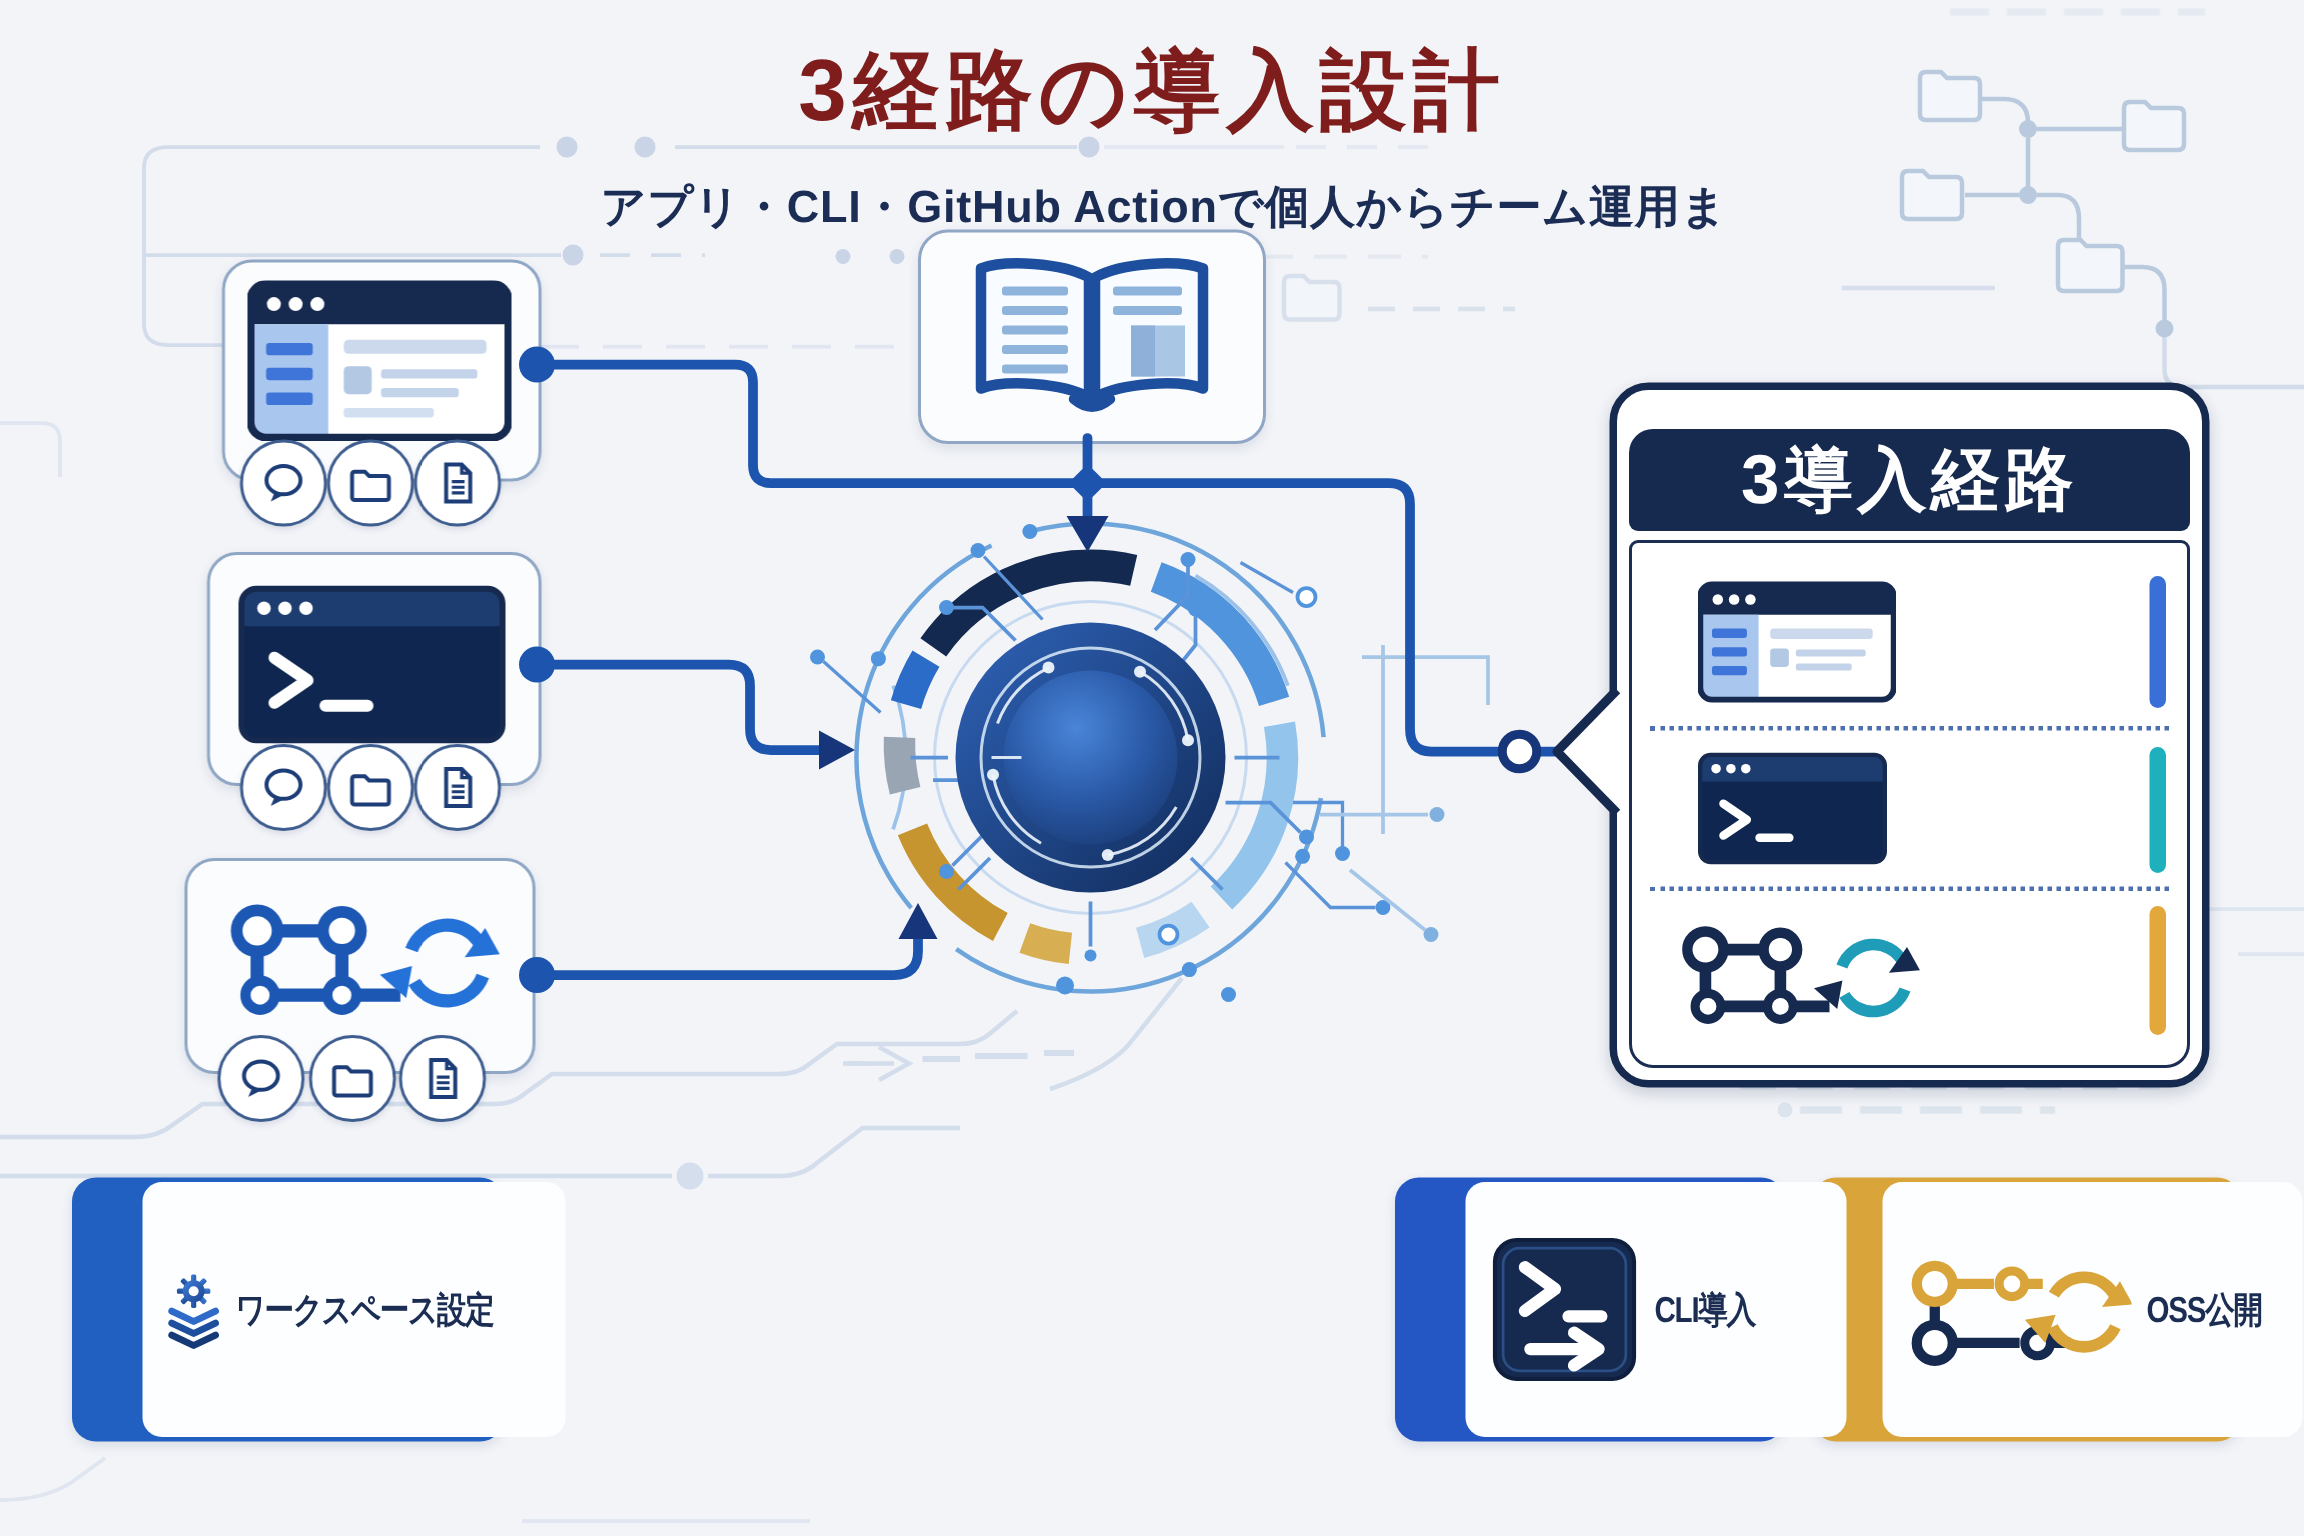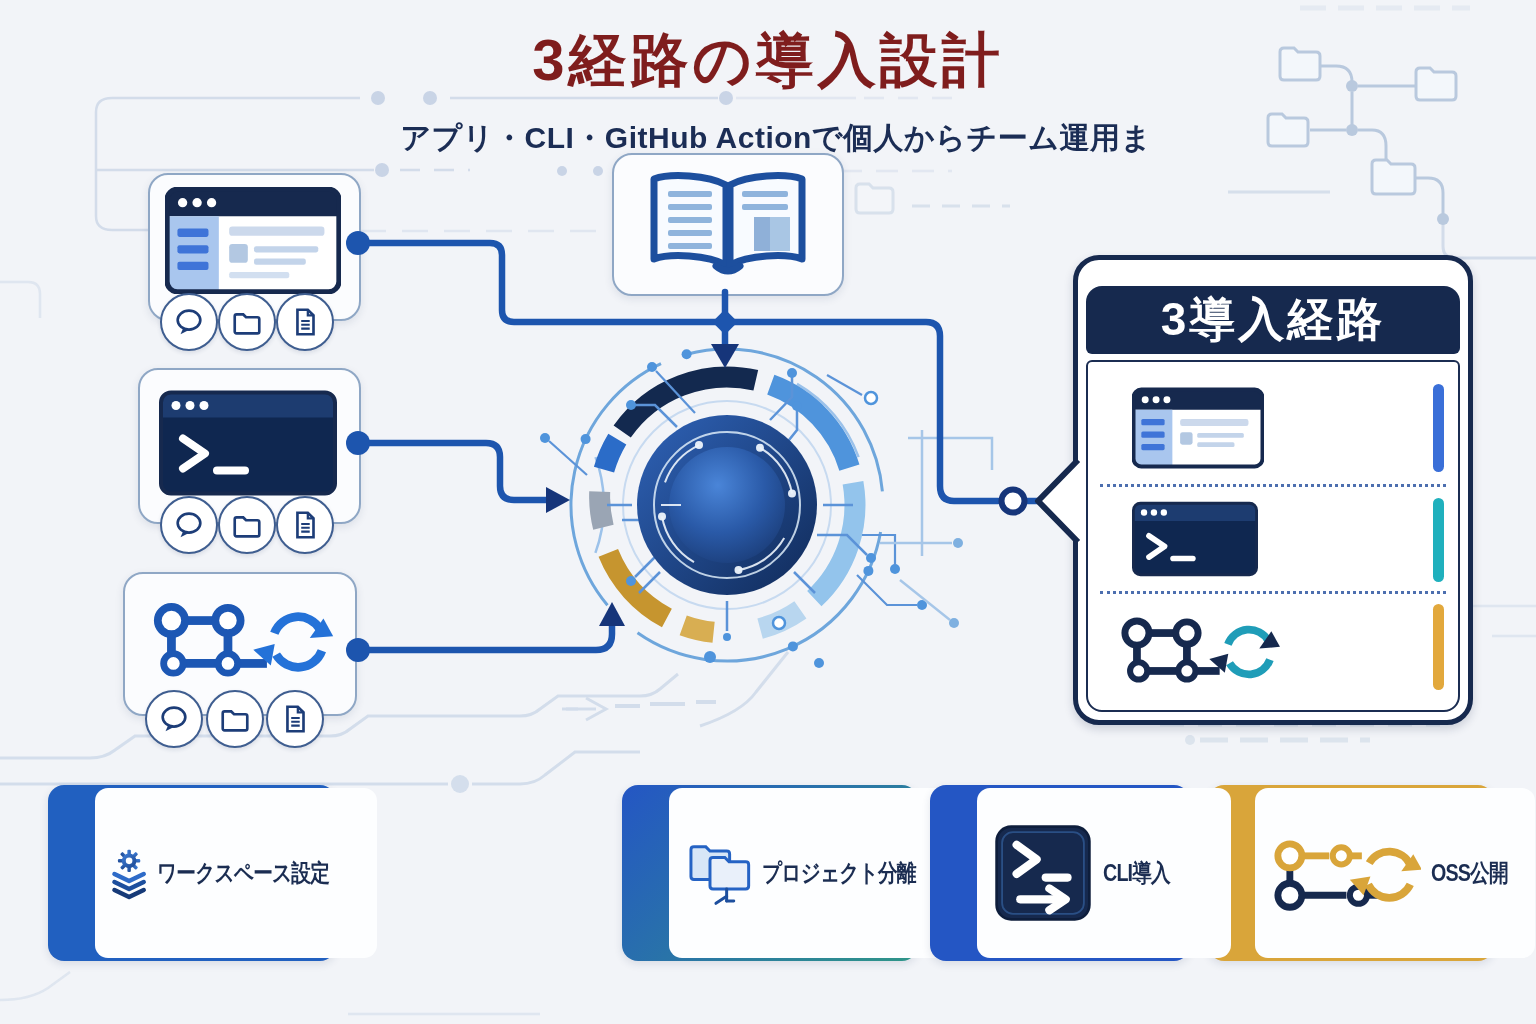--- a/index.html
+++ b/index.html
@@ -465,34 +465,20 @@
           <path d="M10,78 L52,98 L94,78" stroke="#2e6bc8"></path>
           <path d="M10,101 L52,121 L94,101" stroke="#1d4f9e"></path>
           <path d="M10,124 L52,144 L94,124" stroke="#163a78"></path>
         </g>
       </svg>
       <div class="feature-label">ワークスペース設定</div>
     </div>
   </div>
 
 
-  <div class="feature-card fc-grad" style="left:622px;width:290px;">
-    <div class="feature-inner">
-      <svg width="100" height="110" viewBox="0 0 112 122">
-        <path d="M10,22 q0,-5 5,-5 h20 l7,7 h28 q5,0 5,5 v38 q0,5 -5,5 h-55 q-5,0 -5,-5 z" fill="#d7e6f7" stroke="#2563c4" stroke-width="5"></path>
-        <path d="M42,40 q0,-5 5,-5 h20 l7,7 h28 q5,0 5,5 v36 q0,5 -5,5 h-55 q-5,0 -5,-5 z" fill="#e9f0fa" stroke="#2563c4" stroke-width="5"></path>
-        <g stroke="#1d4f9e" stroke-width="5" fill="none" stroke-linecap="round">
-          <path d="M70,88 V108"></path>
-            <path d="M70,100 L52,112"></path>
-            <path d="M70,108 H82"></path>
-        </g>
-      </svg>
-      <div class="feature-label">プロジェクト分離</div>
-    </div>
-  </div>
 
   <div class="feature-card fc-gold" style="left:1208px;width:280px;">
     <div class="feature-inner">
       <svg width="150" height="86" viewBox="0 0 175 100">
         <path d="M36,30 H68" stroke="#d9a53a" stroke-width="8" fill="none"></path>
         <path d="M92,30 H106" stroke="#d9a53a" stroke-width="8" fill="none"></path>
         <path d="M22,44 V62" stroke="#16294e" stroke-width="8" fill="none"></path>
         <path d="M36,76 H88" stroke="#16294e" stroke-width="8" fill="none"></path>
         <path d="M112,76 H128" stroke="#16294e" stroke-width="8" fill="none"></path>
         <circle cx="22" cy="30" r="14" fill="#fff" stroke="#d9a53a" stroke-width="8"></circle>

